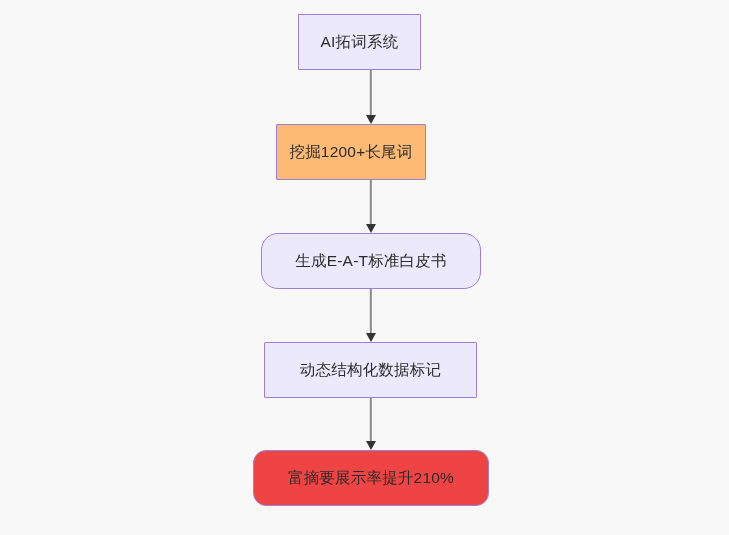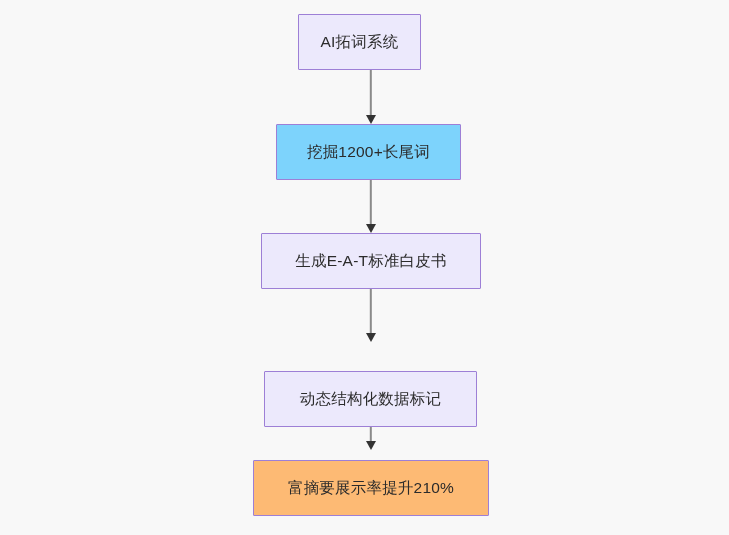--- a/index.html
+++ b/index.html
@@ -76,26 +76,26 @@
     <div class="edge-head" style="top: 44px; border-top-color: rgb(51, 51, 51);"></div>
   </div>
   <div class="edge" style="left: 361px; top: 398px; width: 20px; height: 52px;">
     <div class="edge-line" style="height: 44px; background: rgb(138, 138, 138);"></div>
     <div class="edge-head" style="top: 43px; border-top-color: rgb(51, 51, 51);"></div>
   </div>
 
   <div class="node" style="left: 298px; top: 14px; width: 123px; height: 56px; background: rgb(236, 233, 252); border-color: rgb(157, 127, 214); color: rgb(43, 43, 43);">
     <span class="node-label">AI拓词系统</span>
   </div>
-  <div class="node" style="left: 276px; top: 124px; width: 185px; height: 56px; background: #7dd3fc; border-color: rgb(157, 127, 214); color: rgb(43, 43, 43);">
+  <div class="node" style="left: 276px; top: 124px; width: 150px; height: 56px; background: #fdba74; border-color: rgb(157, 127, 214); color: rgb(43, 43, 43);">
     <span class="node-label">挖掘1200+长尾词</span>
   </div>
-  <div class="node" style="left: 261px; top: 233px; width: 220px; height: 56px; background: rgb(236, 233, 252); border-color: rgb(157, 127, 214); color: rgb(43, 43, 43);">
+  <div class="node" style="left: 261px; top: 233px; width: 220px; height: 56px; background: rgb(236, 233, 252); border-color: rgb(157, 127, 214); color: rgb(43, 43, 43); border-radius: 17px;">
     <span class="node-label">生成E-A-T标准白皮书</span>
   </div>
-  <div class="node" style="left: 264px; top: 342px; width: 213px; height: 56px; background: rgb(236, 233, 252); border-color: rgb(157, 127, 214); color: rgb(43, 43, 43); margin-top: 29px;">
+  <div class="node" style="left: 264px; top: 342px; width: 213px; height: 56px; background: rgb(236, 233, 252); border-color: rgb(157, 127, 214); color: rgb(43, 43, 43);">
     <span class="node-label">动态结构化数据标记</span>
   </div>
-  <div class="node" style="left: 253px; top: 460px; width: 236px; height: 56px; background: #fdba74; border-color: rgb(157, 127, 214); color: rgb(43, 43, 43);">
+  <div class="node" style="left: 253px; top: 450px; width: 236px; height: 56px; background: #ef4444; border-color: rgb(157, 127, 214); color: rgb(43, 43, 43); border-radius: 13px;">
     <span class="node-label">富摘要展示率提升210%</span>
   </div>
 
 </div>
 
 </body></html>

